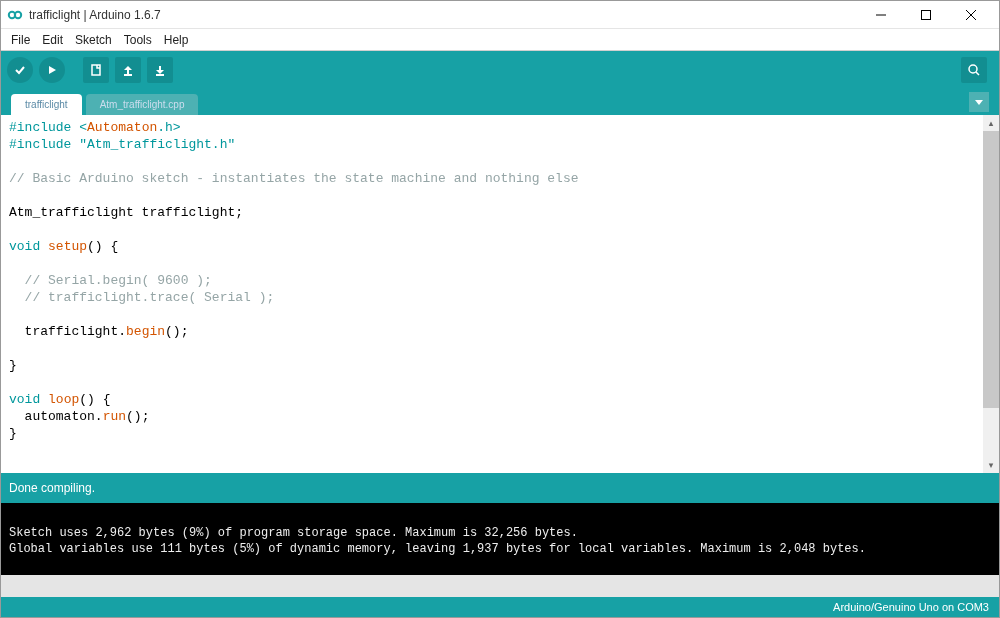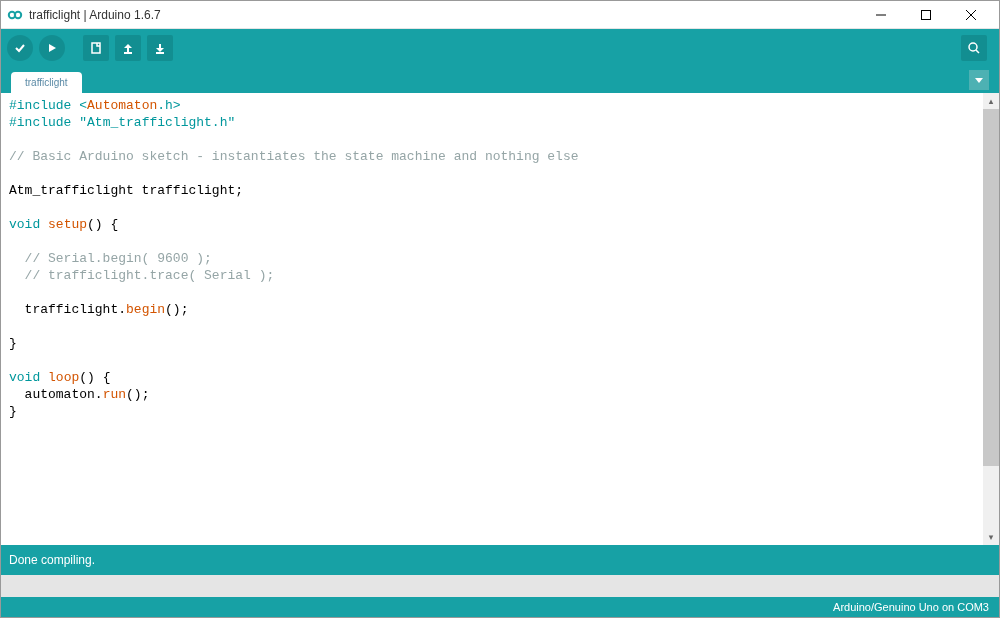--- a/index.html
+++ b/index.html
@@ -158,20 +158,27 @@
         </svg>
     </div>
     <div class="winbtn">
       <svg width="10" height="10">
           <line x1="0" y1="0" x2="10" y2="10" stroke="#000" stroke-width="1"></line>
           <line x1="10" y1="0" x2="0" y2="10" stroke="#000" stroke-width="1"></line>
         </svg>
     </div>
   </div>
 
+  <div class="menubar">
+    <span class="menuitem">File</span>
+    <span class="menuitem">Edit</span>
+    <span class="menuitem">Sketch</span>
+    <span class="menuitem">Tools</span>
+    <span class="menuitem">Help</span>
+  </div>
 
   <div class="toolbar">
     <div class="rbtn">
       <svg width="14" height="14" viewBox="0 0 14 14">
           <polyline points="3,7 6,10 11,4" fill="none" stroke="#fff" stroke-width="2"></polyline>
         </svg>
     </div>
     <div class="rbtn">
       <svg width="14" height="14" viewBox="0 0 14 14">
           <polygon points="4,3 11,7 4,11" fill="#fff"></polygon>
@@ -202,20 +209,21 @@
     <div class="sqbtn">
       <svg width="14" height="14" viewBox="0 0 14 14">
           <circle cx="6" cy="6" r="4" fill="none" stroke="#fff" stroke-width="1.5"></circle>
           <line x1="9" y1="9" x2="12" y2="12" stroke="#fff" stroke-width="1.5"></line>
         </svg>
     </div>
   </div>
 
   <div class="tabbar">
     <div class="tab active">trafficlight</div>
+    <div class="tab inactive">Atm_trafficlight.cpp</div>
     <div class="spacer"></div>
     <div class="dropdown">
       <svg width="10" height="10" viewBox="0 0 10 10">
           <polygon points="1,3 9,3 5,8" fill="#fff"></polygon>
         </svg>
     </div>
   </div>
 
   <div class="editor-wrap">
     <div class="editor"><span class="kw">#include</span> <span class="inc-br">&lt;</span><span class="inc-hdr">Automaton</span><span class="inc-br">.h&gt;</span>
@@ -244,18 +252,22 @@
         <div class="thumb"></div>
       </div>
       <div class="arrow">▾</div>
     </div>
   </div>
 
   <div class="statusbar">
     <span>Done compiling.</span>
   </div>
 
+  <div class="console">
+<span>Sketch uses 2,962 bytes (9%) of program storage space. Maximum is 32,256 bytes.</span>
+<span>Global variables use 111 bytes (5%) of dynamic memory, leaving 1,937 bytes for local variables. Maximum is 2,048 bytes.</span>
+</div>
 
   <div class="bottombar">
     <span>Arduino/Genuino Uno on COM3</span>
   </div>
 
 </div>
 
 </body></html>

